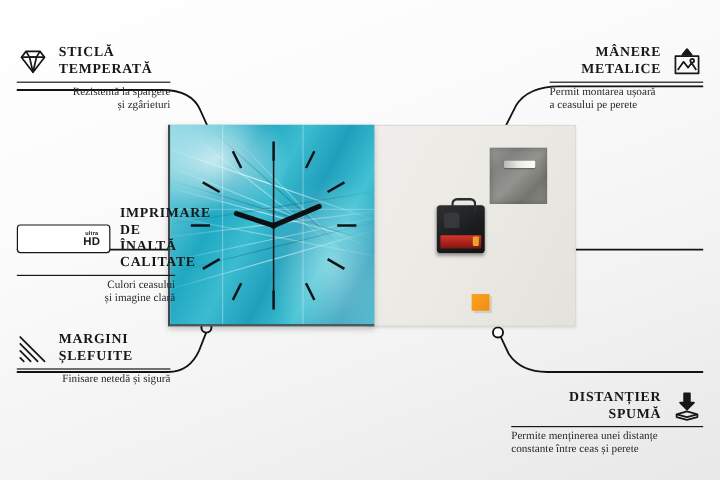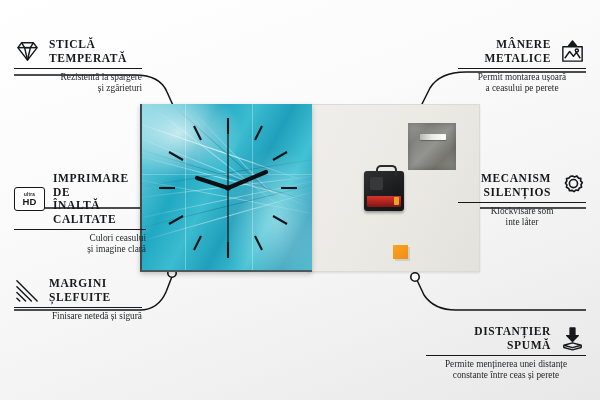--- a/index.html
+++ b/index.html
@@ -182,33 +182,34 @@
     font-size: 9.3px;
     color: #26282a;
     line-height: 11px;
     white-space: pre-line;
   }
   .co-left .co-head { justify-content: flex-start; }
   .co-left .co-title { text-align: left; }
   .co-left .co-sub { text-align: right; }
   .co-right .co-head { justify-content: flex-end; }
   .co-right .co-title { text-align: right; }
-  .co-right .co-sub { text-align: center; }
+  .co-right .co-sub { text-align: left; }
 
   .ic { width: 27px; height: 27px; flex: 0 0 27px; }
   .ic svg { display: block; width: 27px; height: 27px; }
 
   .hd-badge {
     width: 29px; height: 22px;
     border: 1.6px solid #15171a;
     border-radius: 3px;
     display: flex; flex-direction: column;
     align-items: center; justify-content: center;
     flex: 0 0 29px;
     background: #fff;
+    padding-left: 47px;
   }
   .hd-ultra {
     font-family: "Liberation Sans", sans-serif;
     font-size: 4.6px; font-weight: bold;
     letter-spacing: .2px; color: #15171a;
     line-height: 5px;
   }
   .hd-main {
     font-family: "Liberation Sans", sans-serif;
     font-size: 9.5px; font-weight: bold;
@@ -370,37 +371,20 @@
           <path d="M6 21 L11 14 L15 19 L18 15 L22 21"></path>
           <circle cx="18.5" cy="13" r="1.6"></circle>
         </svg>
       </span>
     </div>
     <div class="co-rule"></div>
     <div class="co-sub">Permit montarea ușoară
 a ceasului pe perete</div>
   </div>
 
-  <div class="callout co-right" style="left:458px; top:172px; width:128px;">
-    <div class="co-head">
-      <span class="co-title">MECANISM
-SILENȚIOS</span>
-      <span class="ic">
-        <svg viewBox="0 0 28 28" fill="none" stroke="#15171a" stroke-width="1.7" stroke-linejoin="round">
-          <path d="M14 4.2 L16.2 5.1 L18.6 4.1 L20.1 6.3 L22.6 6.6 L22.4 9.2 L24.2 11 L22.8 13.2
-                   L23.4 15.7 L21 16.7 L20 19.1 L17.5 18.7 L15.5 20.3 L13.4 19 L10.9 19.4 L10 17
-                   L7.7 15.9 L8.2 13.4 L6.7 11.4 L8.1 9.3 L7.8 6.8 L10.3 6.3 L12 4.4 Z"></path>
-          <circle cx="15" cy="12" r="4.2"></circle>
-        </svg>
-      </span>
-    </div>
-    <div class="co-rule"></div>
-    <div class="co-sub">Klockvisare som
-inte låter</div>
-  </div>
 
   <div class="callout co-right" style="left:426px; top:277px; width:160px;margin-top:48px;">
     <div class="co-head">
       <span class="co-title">DISTANȚIER
 SPUMĂ</span>
       <span class="ic">
         <svg viewBox="0 0 28 28" fill="none" stroke="#15171a" stroke-width="1.5" stroke-linejoin="round">
           <path d="M11.5 3 H16.5 V11 H20 L14 17 L8 11 H11.5 Z" fill="#15171a"></path>
           <path d="M14 18.5 L23 21 L14 23.5 L5 21 Z"></path>
           <path d="M5 21 V23.4 L14 25.8 L23 23.4 V21"></path>

